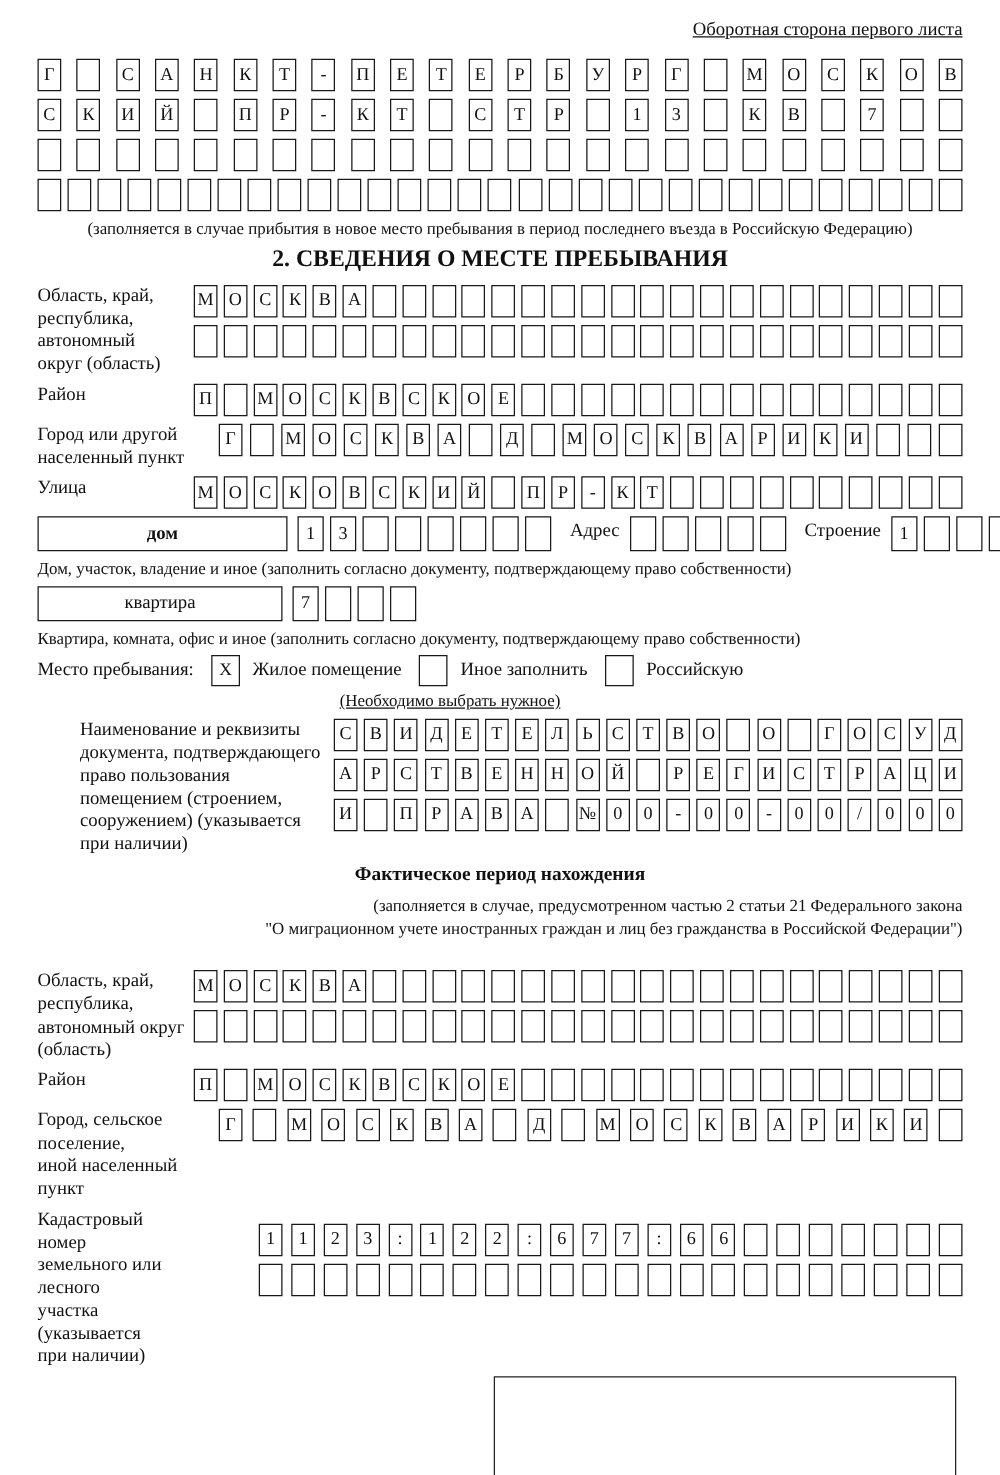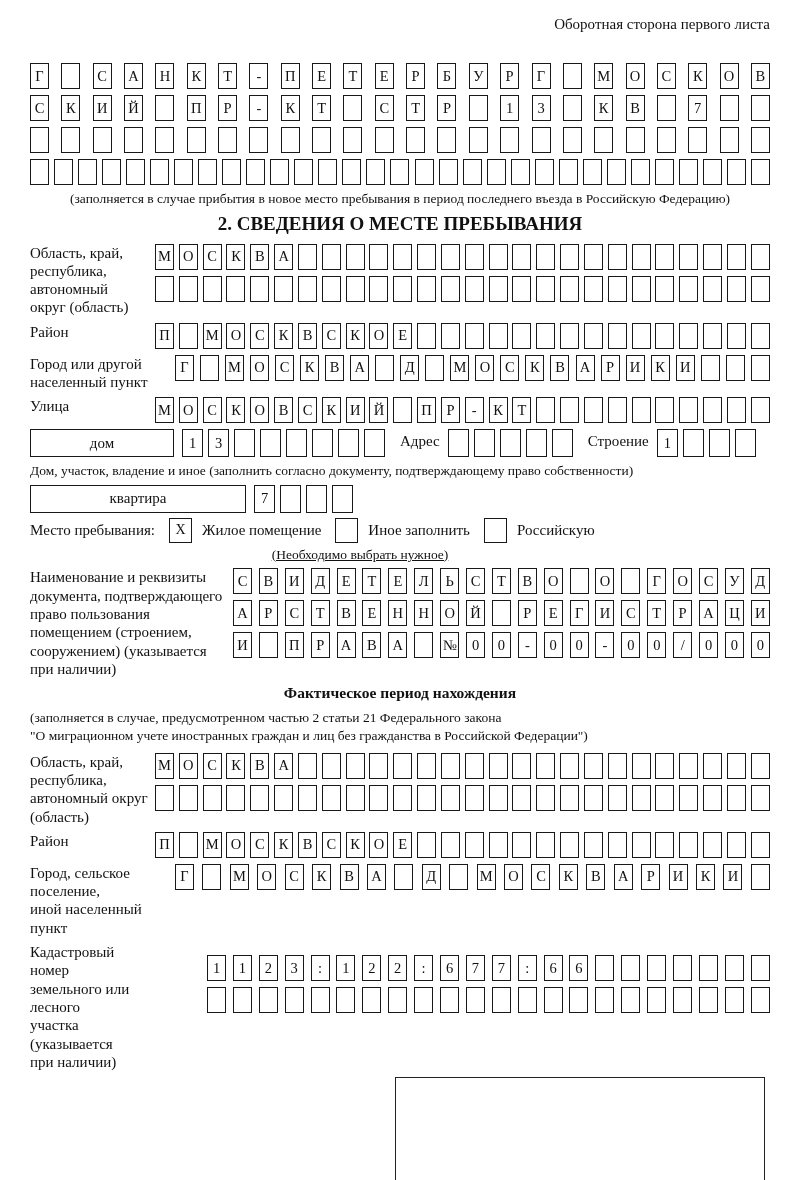--- a/index.html
+++ b/index.html
@@ -3,25 +3,25 @@
 <meta charset="utf-8">
 <style>
   * { box-sizing: border-box; margin: 0; padding: 0; }
   html, body { overflow: hidden; }
   body {
     width: 800px; height: 1180px;
     background: #ffffff; color: #111;
     font-family: "Liberation Serif", serif;
     padding: 16px 30px 0 30px;
   }
-  .header-note { text-align: right; font-size: 15px; margin-bottom: 30px; }
+  .header-note { text-align: right; font-size: 15px; margin-bottom: 14px; text-decoration: underline; }
   .frow { display: flex; align-items: flex-start; margin-bottom: 6px; }
   .lbl { flex: 0 0 125px; font-size: 15px; line-height: 1.22; padding-right: 6px; }
   .lbl.w145 { flex-basis: 145px; }
-  .lbl.w203 { flex-basis: 203px; }
+  .lbl.w203 { flex-basis: 203px; margin-left: 34px; }
   .ml { white-space: pre-line; }
   .rows { flex: 1; min-width: 0; }
   .rows .grid + .grid { margin-top: 6px; }
   .grid { display: flex; justify-content: space-between; flex: 1; min-width: 0; }
   .grid.ind20 { margin-left: 20px; }
   .grid.ind52 { margin-left: 52px; }
   .cell {
     width: 19px; height: 26px; border: 1.5px solid #191919;
     display: inline-flex; align-items: center; justify-content: center;
     font-size: 14.5px; flex: none; background: #fff;
@@ -32,33 +32,33 @@
   .h2 { font-weight: bold; text-align: center; font-size: 19px; margin: 2px 0 9px; }
   .h3 { font-weight: bold; text-align: center; font-size: 15.5px; margin: 6px 0 7px; }
   .cellrow { display: flex; align-items: flex-start; margin-bottom: 5px; }
   .cellrow .cells { display: flex; }
   .cellrow .cells .cell { margin-right: 5px; }
   .widebox {
     height: 28px; border: 1.5px solid #191919; flex: none;
     display: flex; align-items: center; justify-content: center;
     font-size: 15px; margin-right: 8px;
   }
-  .w170 { width: 144px; }
-  .w200 { width: 216px; text-align: right; }
+  .w170 { width: 200px; font-weight: bold; }
+  .w200 { width: 196px; text-align: right; }
   .cellrow .cell { width: 21px; height: 28px; }
   .inline-lbl { font-size: 15px; padding: 4px 8px 0 10px; flex: none; }
   .mesto-row { display: flex; align-items: center; font-size: 15px; margin: 3px 0 3px; }
   .checkbox {
     width: 23px; height: 25px; border: 1.5px solid #191919; flex: none;
     display: inline-flex; align-items: center; justify-content: center;
     font-size: 14px; margin: 0 10px 0 14px;
   }
   .opt-label { flex: none; }
   .mesto-note { text-align: center; width: 440px; margin-left: 110px; text-decoration: underline; }
-  .fact-caption { text-align: left; font-size: 13.5px; line-height: 1.35; margin-bottom: 7px; }
+  .fact-caption { text-align: right; font-size: 13.5px; line-height: 1.35; margin-bottom: 24px; }
   .kad-rows { margin-top: 12px; }
   .stamp-box { width: 370px; height: 165px; border: 1.6px solid #222; margin-left: 365px; margin-top: 2px; background:#fff; }
 </style>
 </head>
 <body>
 
 <div>
 
   <div class="header-note">Оборотная сторона первого листа</div>
 
@@ -373,20 +373,21 @@
 
   <div class="cellrow">
     <div class="widebox w200">квартира</div>
     <div class="cells">
         <span class="cell">7</span>
         <span class="cell"></span>
         <span class="cell"></span>
         <span class="cell"></span>
       </div>
   </div>
+  <div class="caption">Квартира, комната, офис и иное (заполнить согласно документу, подтверждающему право собственности)</div>
 
   <div class="mesto-row">
     <span class="opt-label">Место пребывания:</span>
     <span class="checkbox">X</span>
     <span class="opt-label">Жилое помещение</span>
     <span class="checkbox"></span>
     <span class="opt-label">Иное заполнить</span>
     <span class="checkbox"></span>
     <span class="opt-label">Российскую</span>
   </div>

